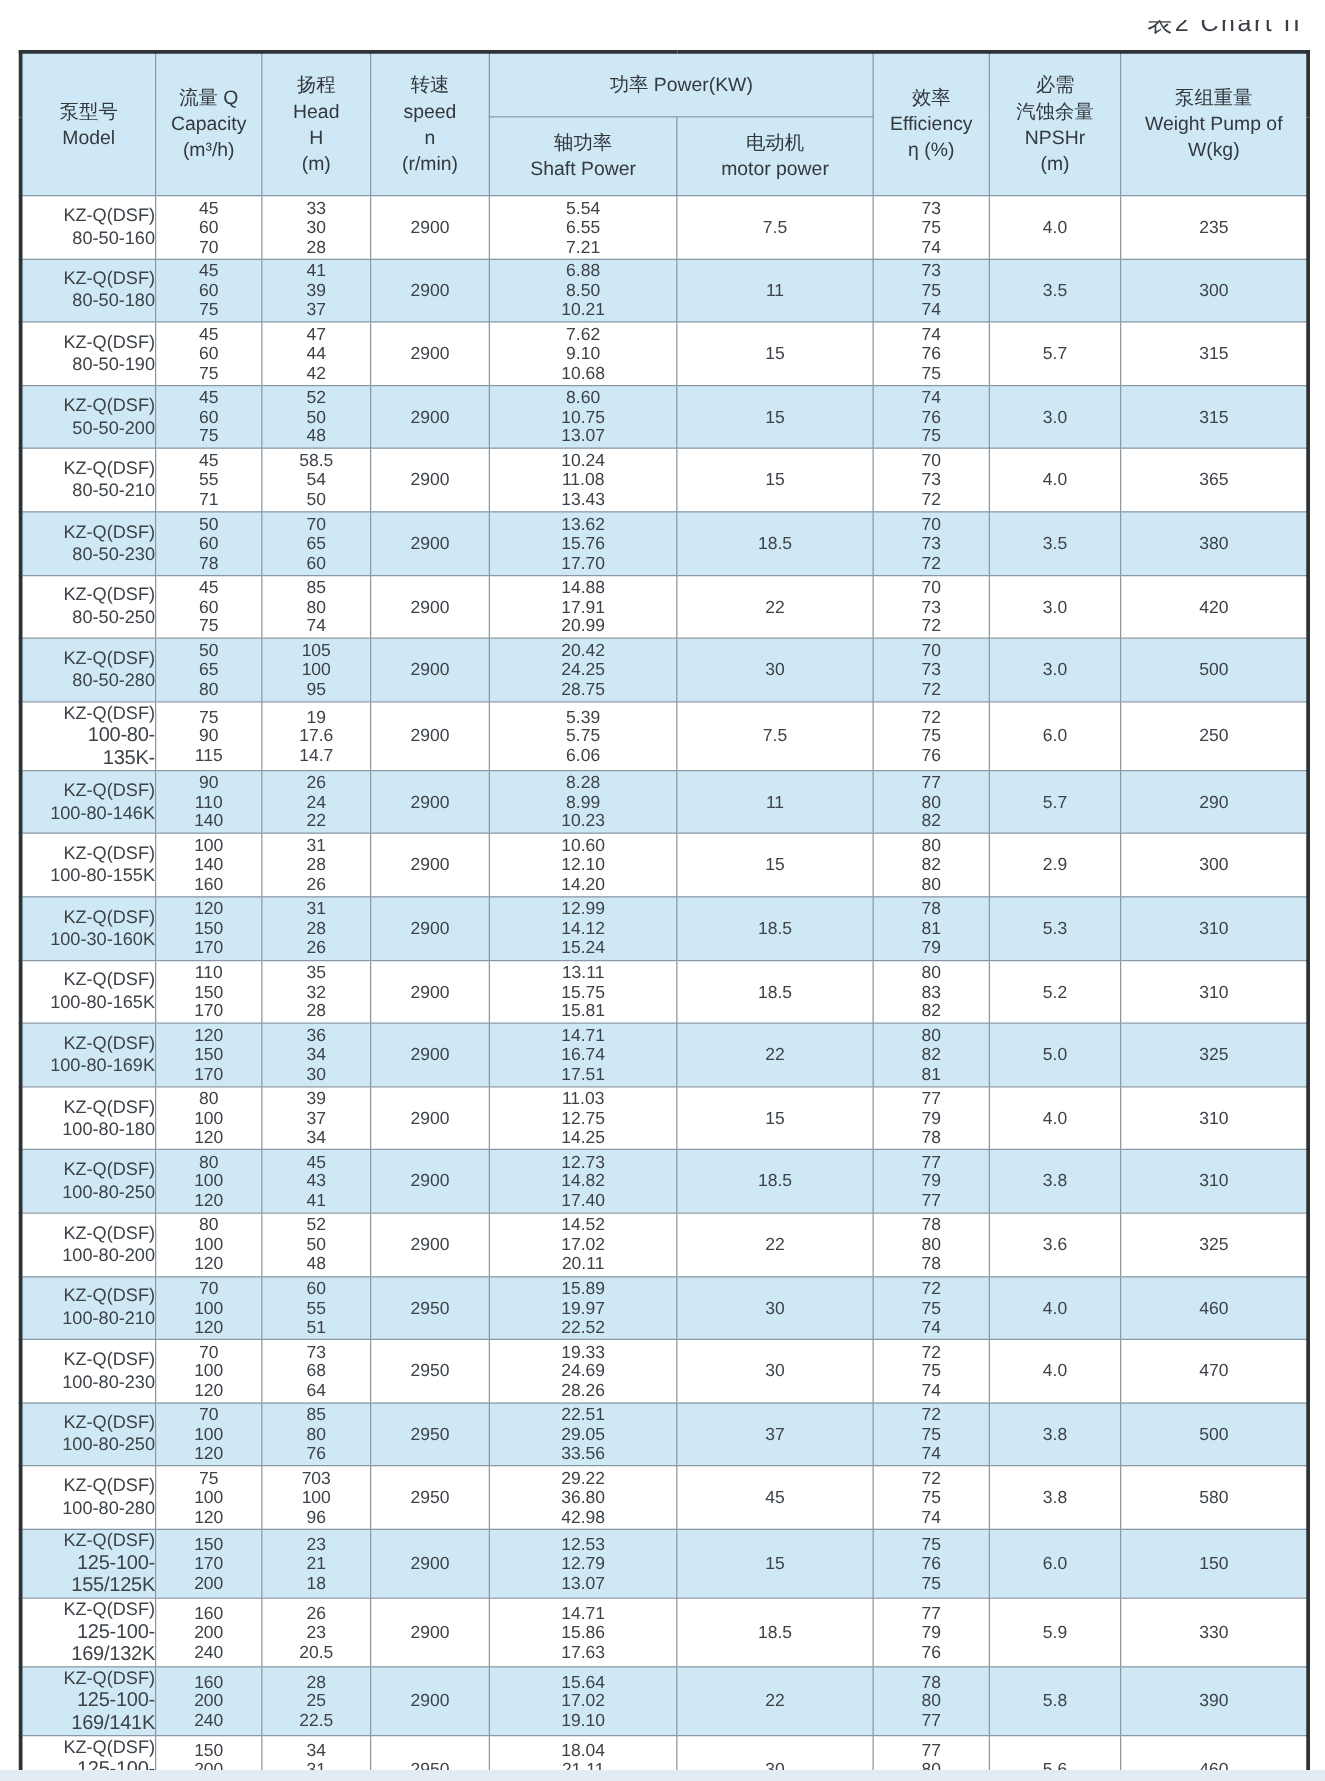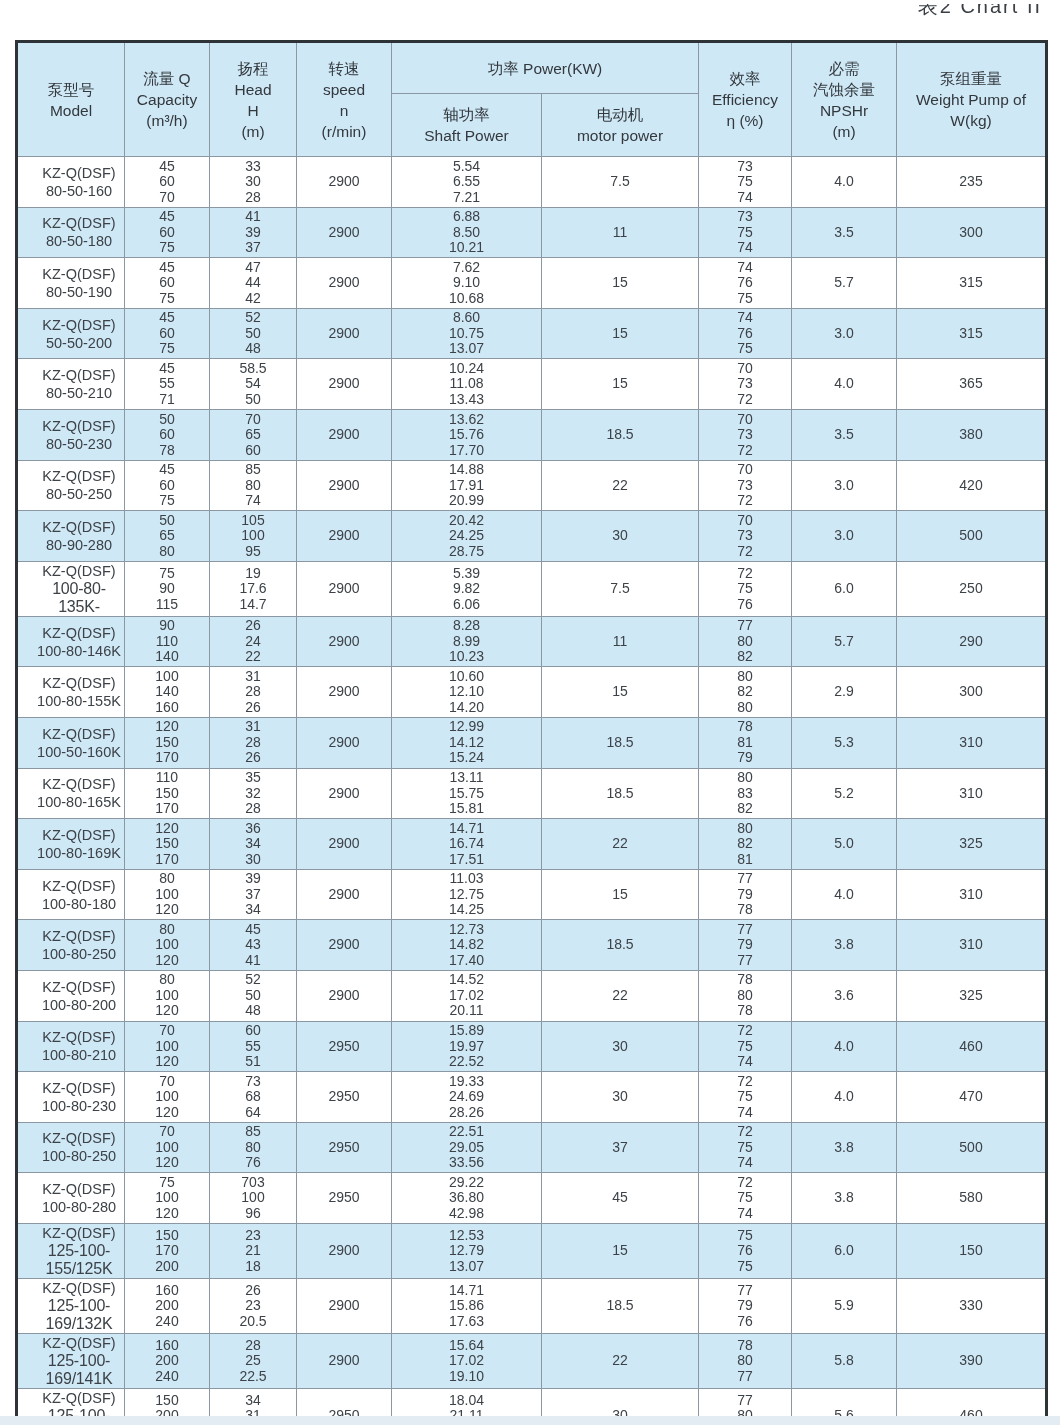--- a/index.html
+++ b/index.html
@@ -11,21 +11,21 @@
   }
   .page {
     position: relative;
     width: 1060px;
     height: 1425px;
     overflow: hidden;
     background: #ffffff;
   }
   .caption-clip {
     position: absolute;
-    top: 4px; right: 0;
+    top: 16px; right: 0;
     width: 260px; height: 13px;
     overflow: hidden;
   }
   .caption {
     position: absolute;
     top: -11px; right: 18px;
     font-size: 20px;
     letter-spacing: 2px;
     color: #3a3f45;
     white-space: nowrap;
@@ -54,21 +54,21 @@
   .spec thead tr.group-row { height: 52px; }
   .spec thead tr.sub-row   { height: 63px; }
   .spec tbody tr { height: 50.6px; }
   .spec tbody td {
     font-size: 14px;
     line-height: 15.5px;
     background: #ffffff;
   }
   .spec tbody tr.alt td { background: #cfe8f6; }
   .spec tbody td.model-cell {
-    text-align: center;
+    text-align: right;
     padding-left: 16px;
     font-size: 14.5px;
     line-height: 18px;
   }
   .spec tbody td.model-cell .model-line2.small {
     font-size: 16px;
     letter-spacing: -0.2px;
   }
   .bottom-band {
     position: absolute;
@@ -260,21 +260,21 @@
 17.91
 20.99</td>
           <td>22</td>
           <td>70
 73
 72</td>
           <td>3.0</td>
           <td>420</td>
         </tr>
         <tr class="alt">
-          <td class="model-cell"><div class="model-line1">KZ-Q(DSF)</div><div class="model-line2">80-90-280</div></td>
+          <td class="model-cell"><div class="model-line1">KZ-Q(DSF)</div><div class="model-line2">80-50-280</div></td>
           <td>50
 65
 80</td>
           <td>105
 100
 95</td>
           <td>2900</td>
           <td>20.42
 24.25
 28.75</td>
@@ -288,21 +288,21 @@
         <tr>
           <td class="model-cell"><div class="model-line1">KZ-Q(DSF)</div><div class="model-line2 small">100-80-135K-</div></td>
           <td>75
 90
 115</td>
           <td>19
 17.6
 14.7</td>
           <td>2900</td>
           <td>5.39
-9.82
+5.75
 6.06</td>
           <td>7.5</td>
           <td>72
 75
 76</td>
           <td>6.0</td>
           <td>250</td>
         </tr>
         <tr class="alt">
           <td class="model-cell"><div class="model-line1">KZ-Q(DSF)</div><div class="model-line2">100-80-146K</div></td>
@@ -336,21 +336,21 @@
 12.10
 14.20</td>
           <td>15</td>
           <td>80
 82
 80</td>
           <td>2.9</td>
           <td>300</td>
         </tr>
         <tr class="alt">
-          <td class="model-cell"><div class="model-line1">KZ-Q(DSF)</div><div class="model-line2">100-50-160K</div></td>
+          <td class="model-cell"><div class="model-line1">KZ-Q(DSF)</div><div class="model-line2">100-30-160K</div></td>
           <td>120
 150
 170</td>
           <td>31
 28
 26</td>
           <td>2900</td>
           <td>12.99
 14.12
 15.24</td>

